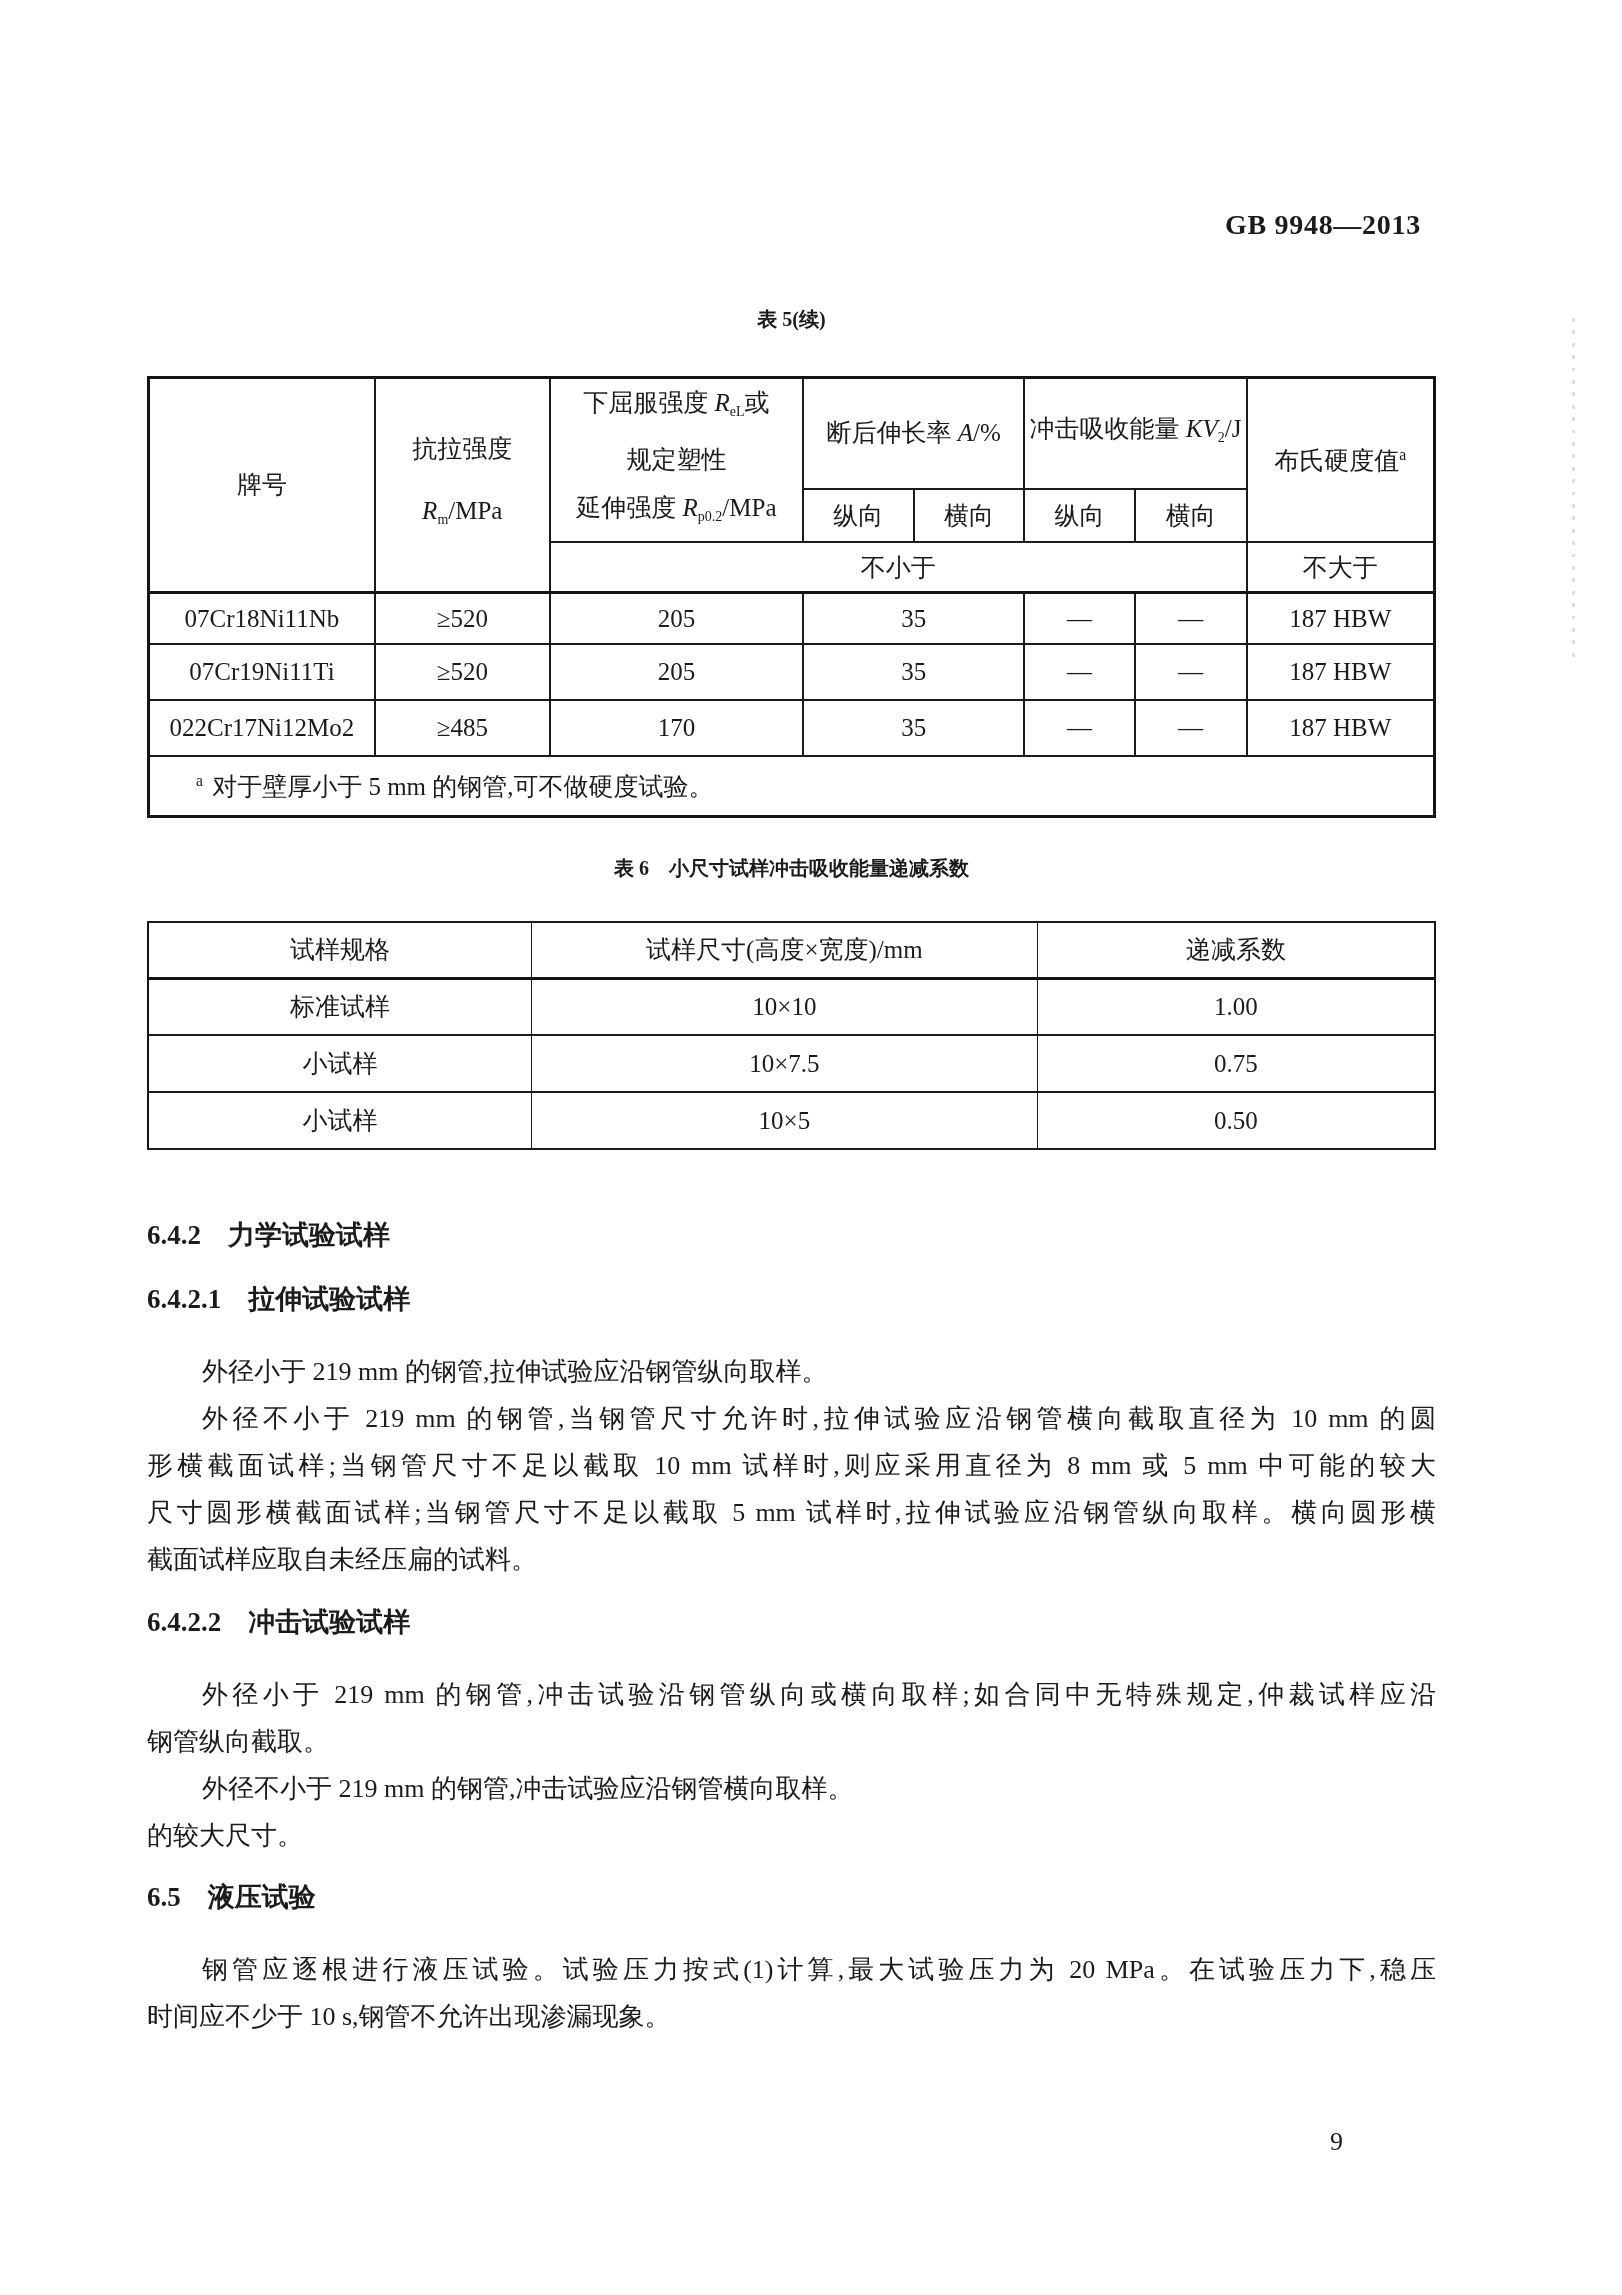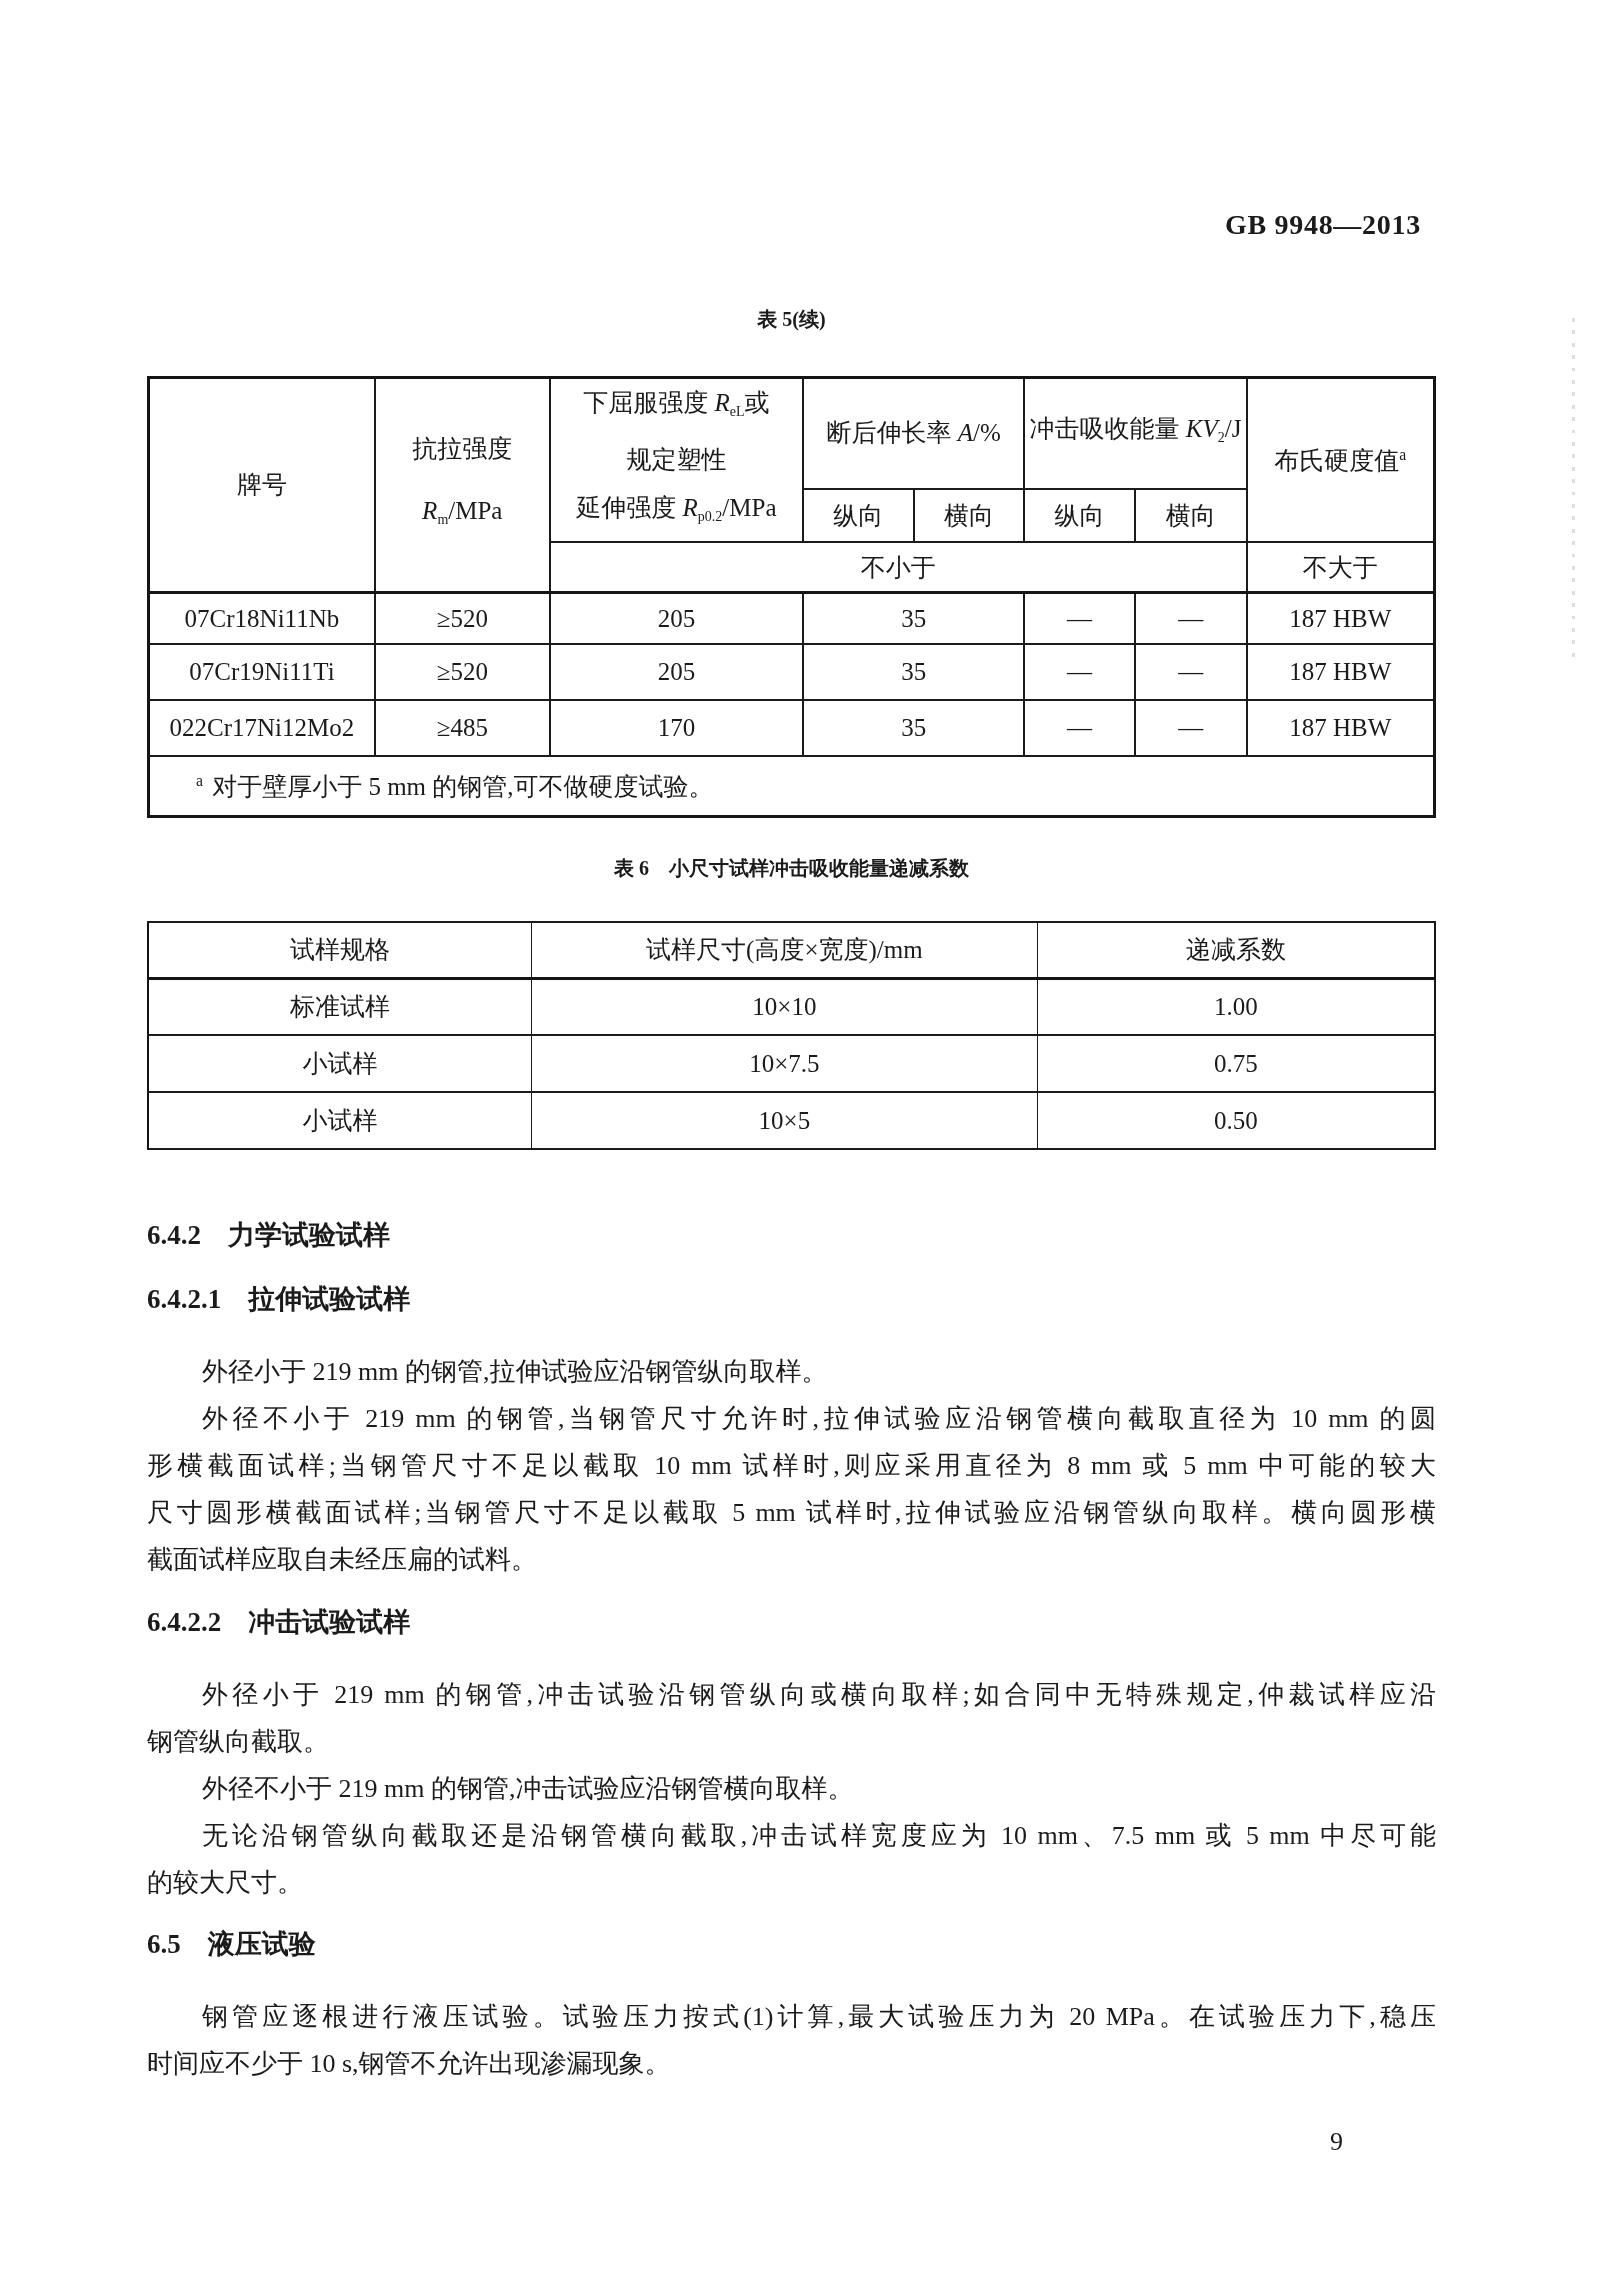--- a/index.html
+++ b/index.html
@@ -183,21 +183,20 @@
     <div class="h">6.4.2.1　拉伸试验试样</div>
     <div class="line ind">外径小于 219 mm 的钢管,拉伸试验应沿钢管纵向取样。</div>
     <div class="line ind just">外径不小于 219 mm 的钢管,当钢管尺寸允许时,拉伸试验应沿钢管横向截取直径为 10 mm 的圆</div>
     <div class="line just">形横截面试样;当钢管尺寸不足以截取 10 mm 试样时,则应采用直径为 8 mm 或 5 mm 中可能的较大</div>
     <div class="line just">尺寸圆形横截面试样;当钢管尺寸不足以截取 5 mm 试样时,拉伸试验应沿钢管纵向取样。横向圆形横</div>
     <div class="line">截面试样应取自未经压扁的试料。</div>
     <div class="h">6.4.2.2　冲击试验试样</div>
     <div class="line ind just">外径小于 219 mm 的钢管,冲击试验沿钢管纵向或横向取样;如合同中无特殊规定,仲裁试样应沿</div>
     <div class="line">钢管纵向截取。</div>
     <div class="line ind">外径不小于 219 mm 的钢管,冲击试验应沿钢管横向取样。</div>
-    <div class="line ind just">无论沿钢管纵向截取还是沿钢管横向截取,冲击试样宽度应为 10 mm、7.5 mm 或 5 mm 中尽可能</div>
     <div class="line">的较大尺寸。</div>
     <div class="h">6.5　液压试验</div>
     <div class="line ind just">钢管应逐根进行液压试验。试验压力按式(1)计算,最大试验压力为 20 MPa。在试验压力下,稳压</div>
     <div class="line">时间应不少于 10 s,钢管不允许出现渗漏现象。</div>
 
   </div>
 
   <div class="page-number">9</div>
 
 </div>

